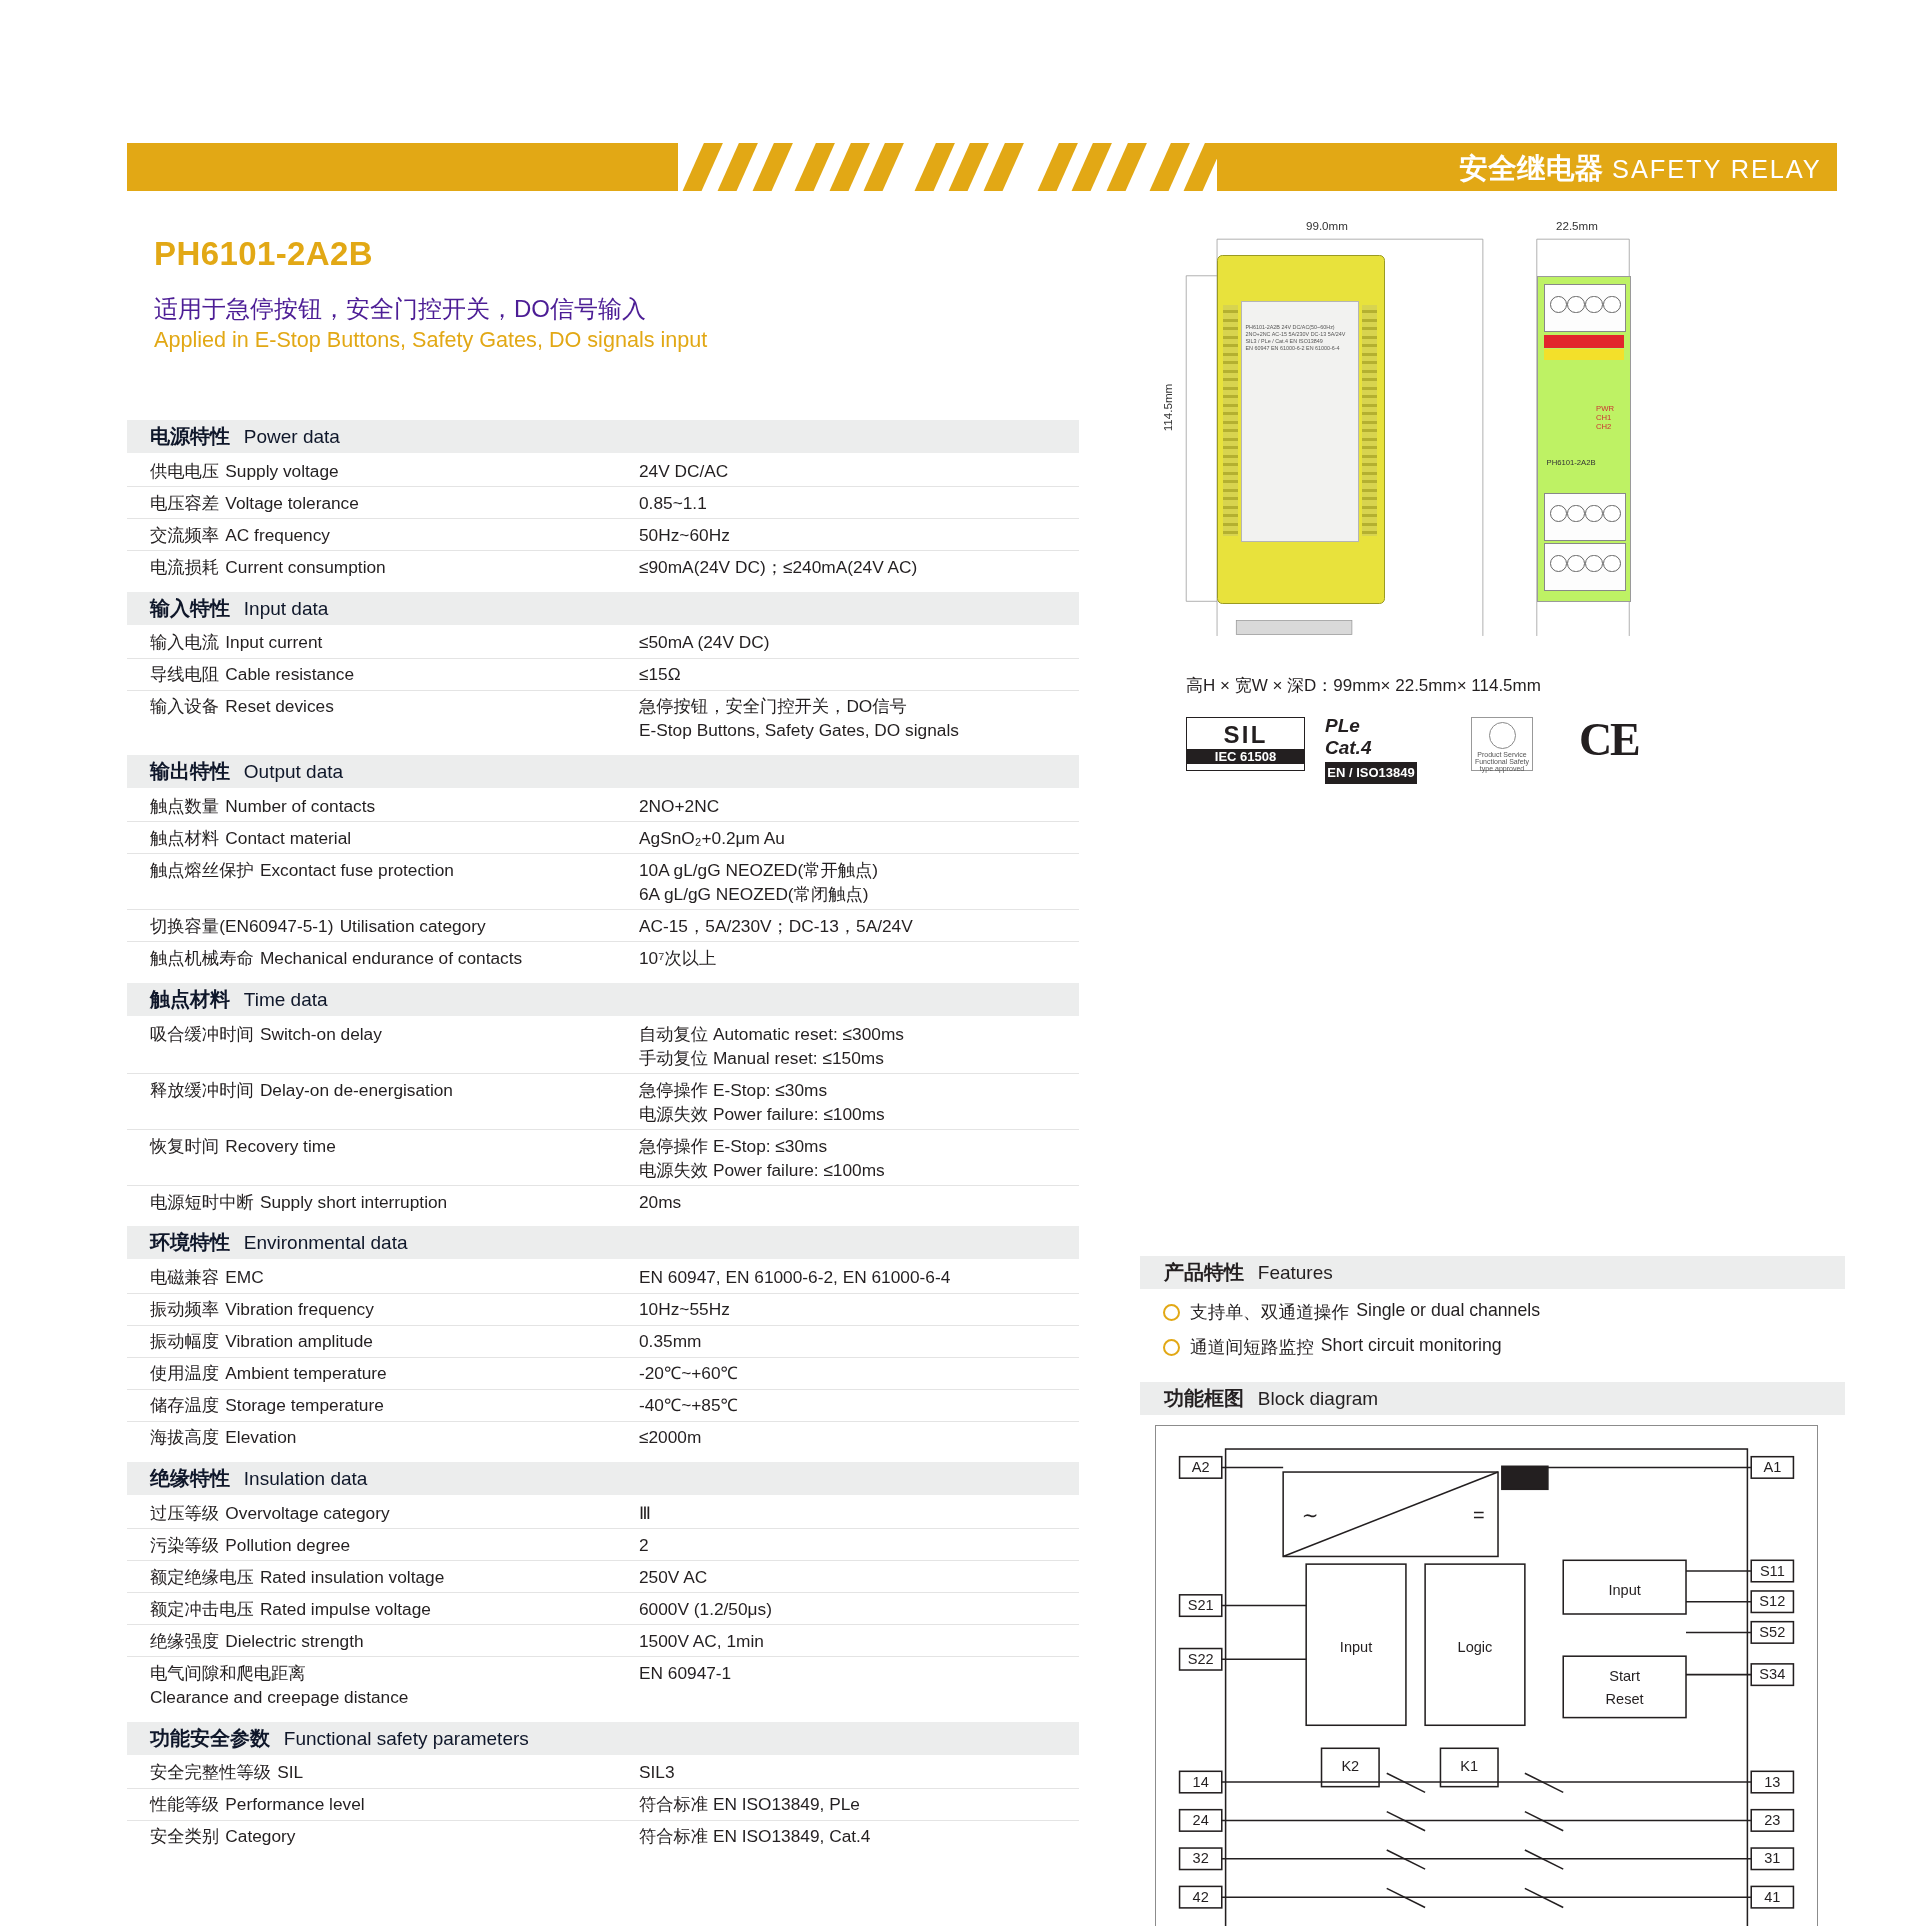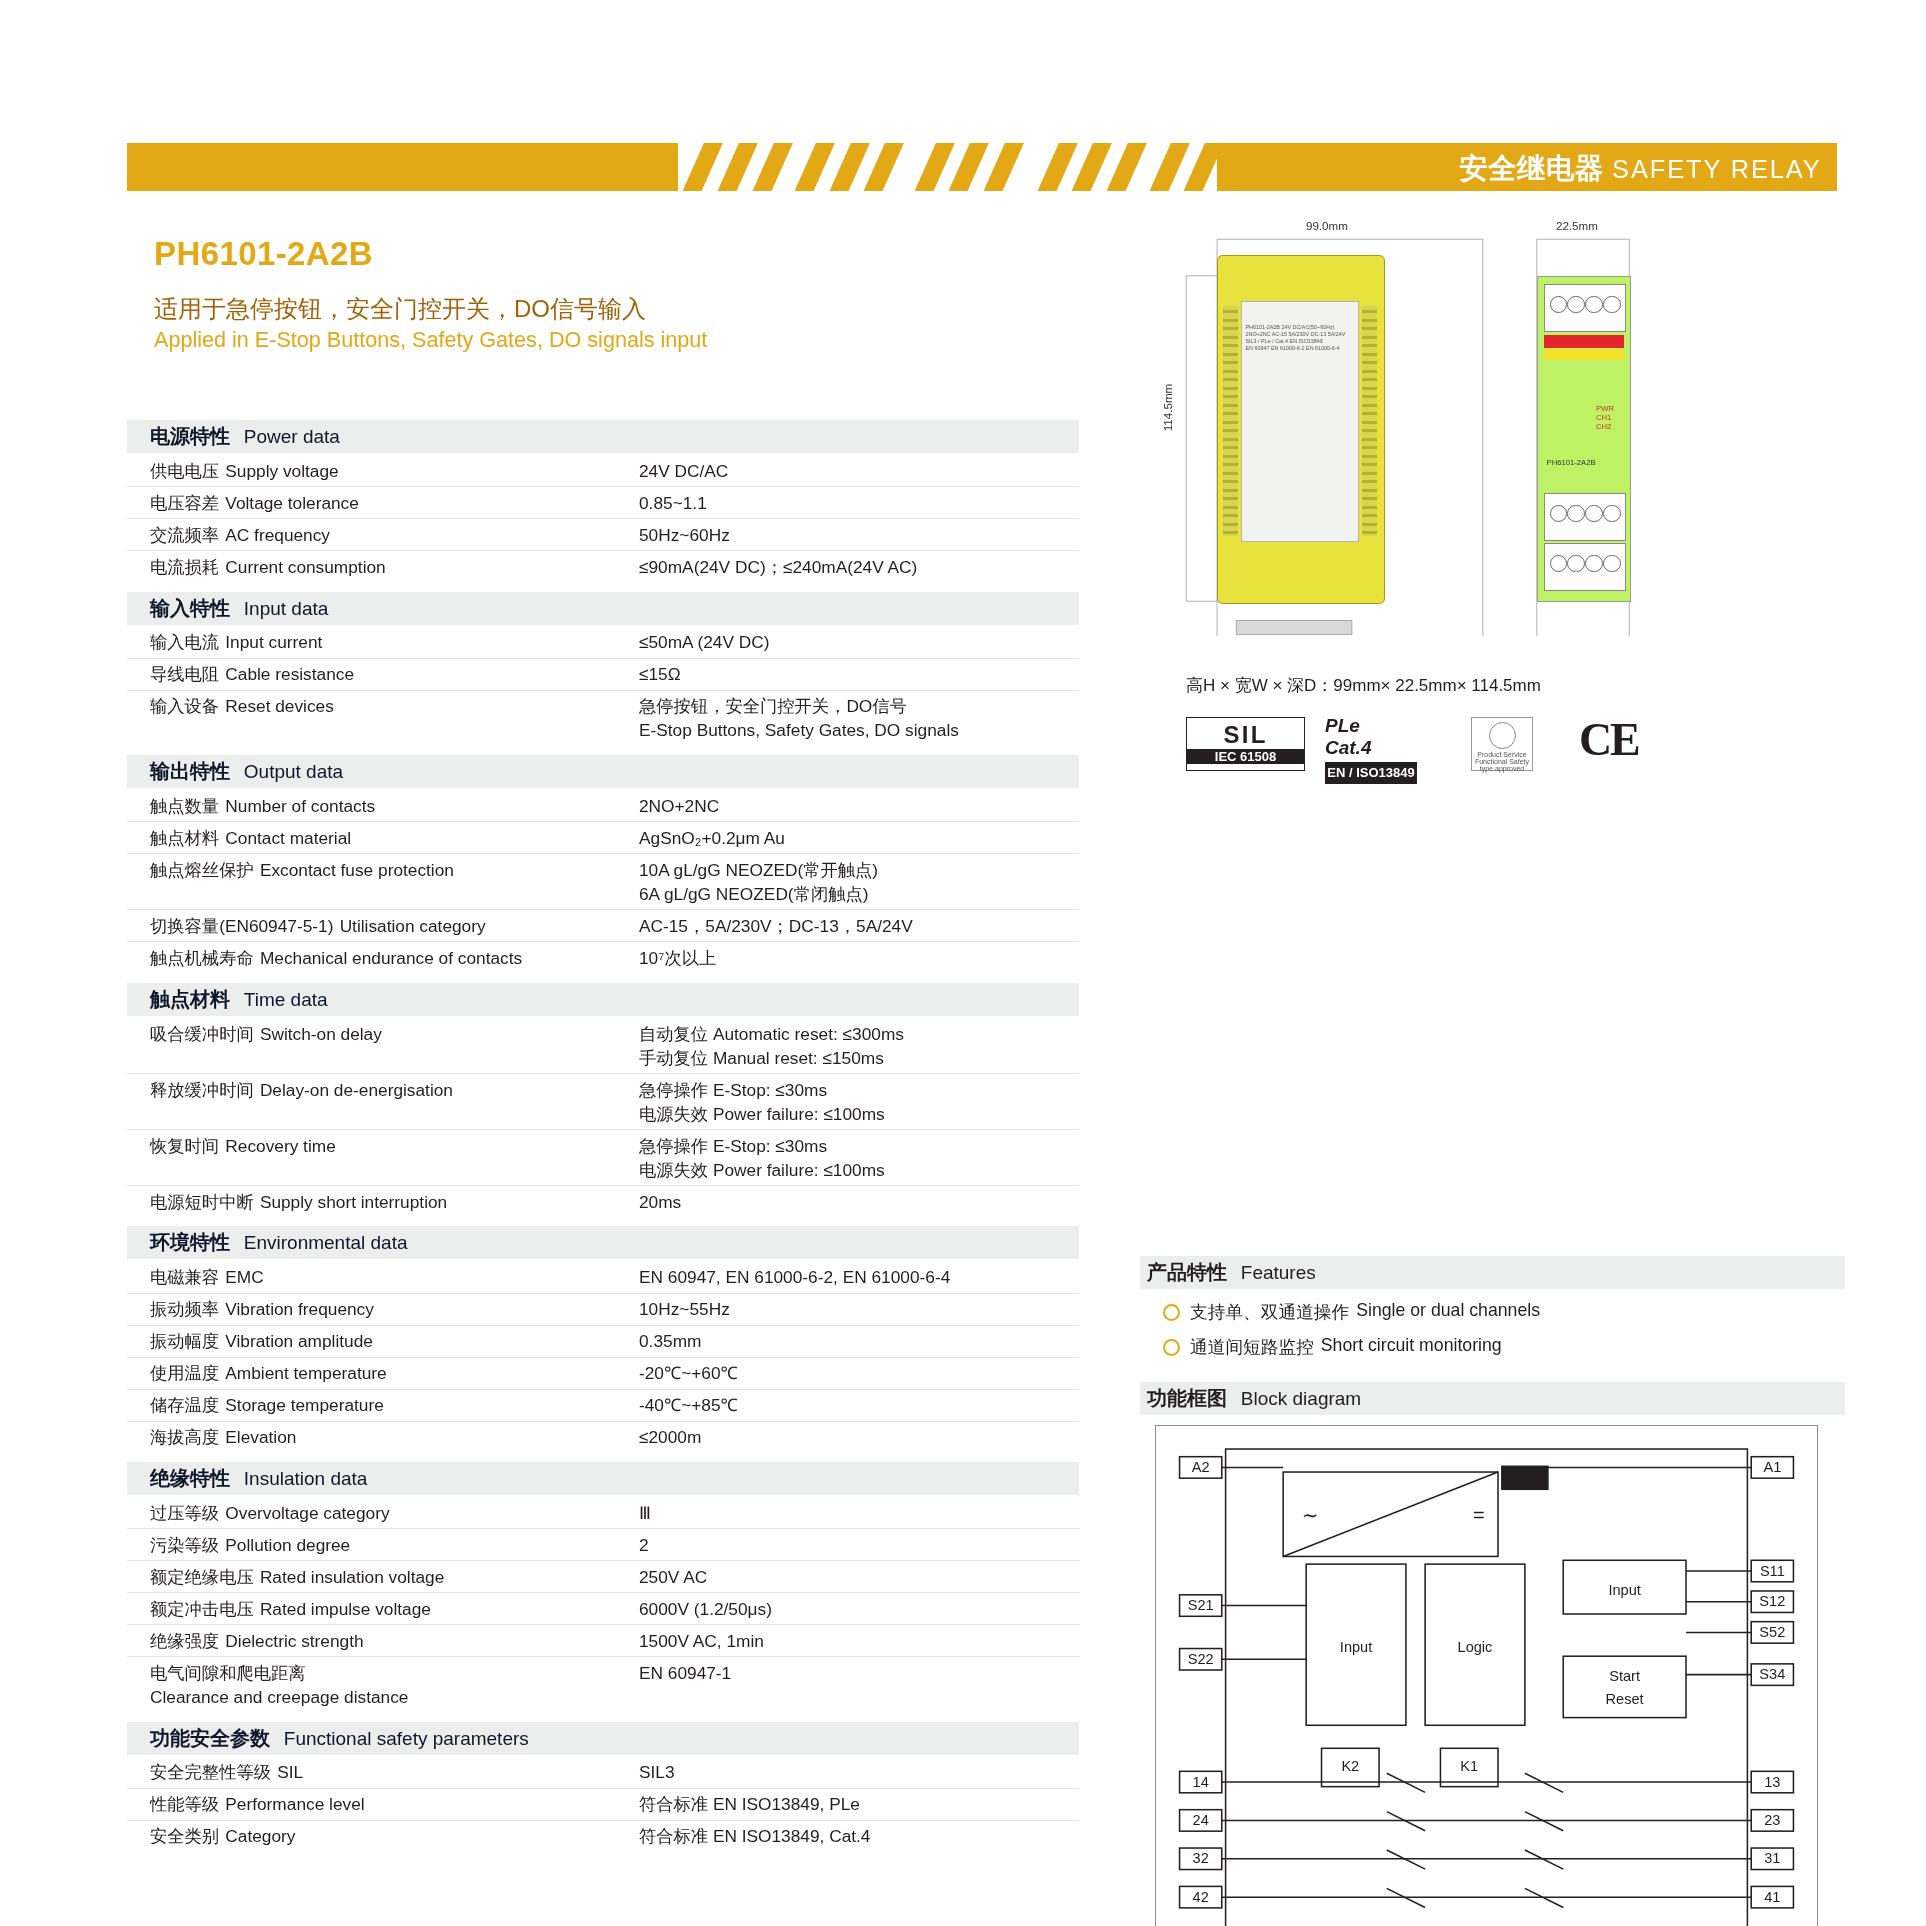--- a/index.html
+++ b/index.html
@@ -78,21 +78,21 @@
     font-size: 33px;
     color: #e2a815;
     font-weight: bold;
     letter-spacing: 0.4px;
   }
   .subtitle-cn {
     position: absolute;
     left: 154px;
     top: 293px;
     font-size: 24px;
-    color: #a16207;
+    color: #4c1d95;
   }
   .subtitle-en {
     position: absolute;
     left: 154px;
     top: 327px;
     font-size: 21.6px;
     color: #e2a815;
   }
 
   
@@ -296,21 +296,21 @@
     font-weight: bold;
     letter-spacing: -2.3px;
     color: #231f20;
     font-family: "Liberation Serif", serif;
   }
 
   .rsec-head {
     background: #eceded;
     height: 33px;
     line-height: 33px;
-    padding-left: 7px;
+    padding-left: 24px;
     font-size: 19px;
     margin-top: 10px;
   }
   .rsec-head .cn { font-weight: bold; font-size: 20px; }
   .rsec-head .en { font-weight: normal; margin-left: 8.5px; font-size: 19px; }
 
   .feature {
     display: flex;
     align-items: flex-start;
     margin: 10.8px 0 0 23px;

